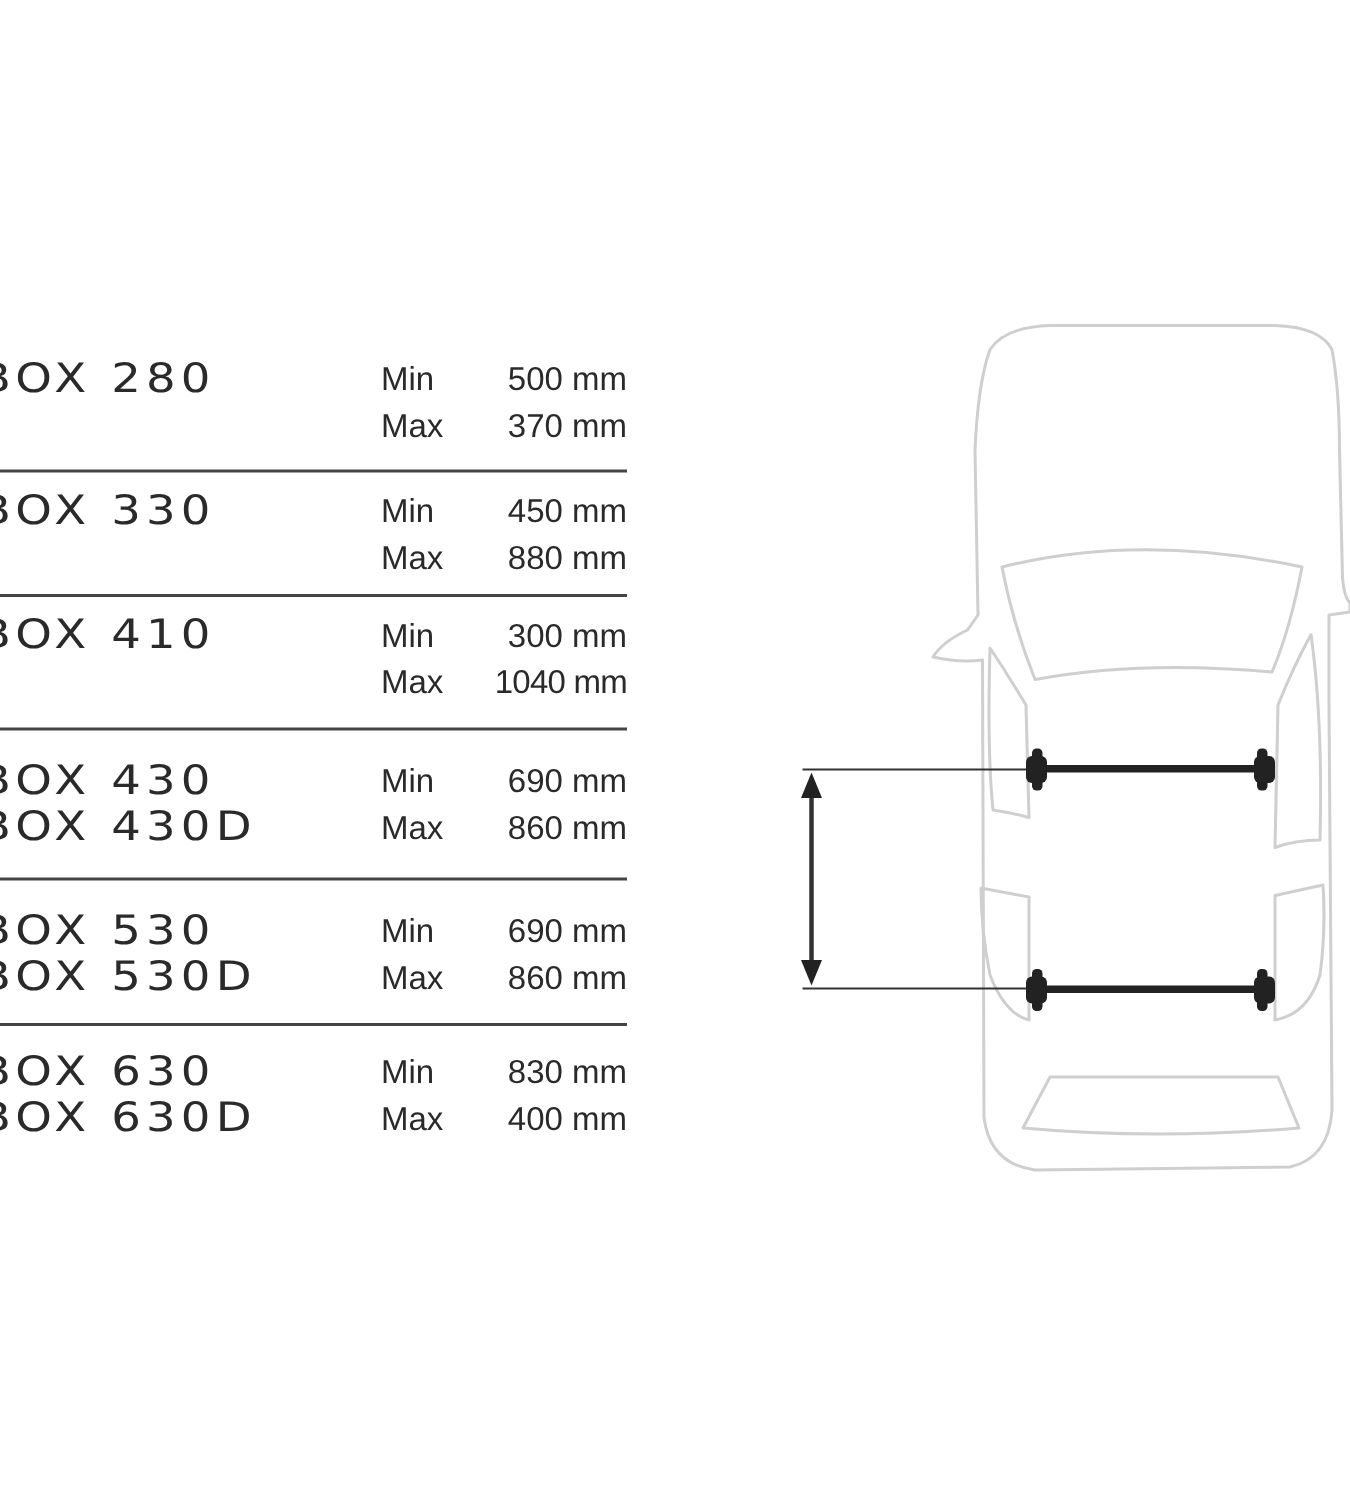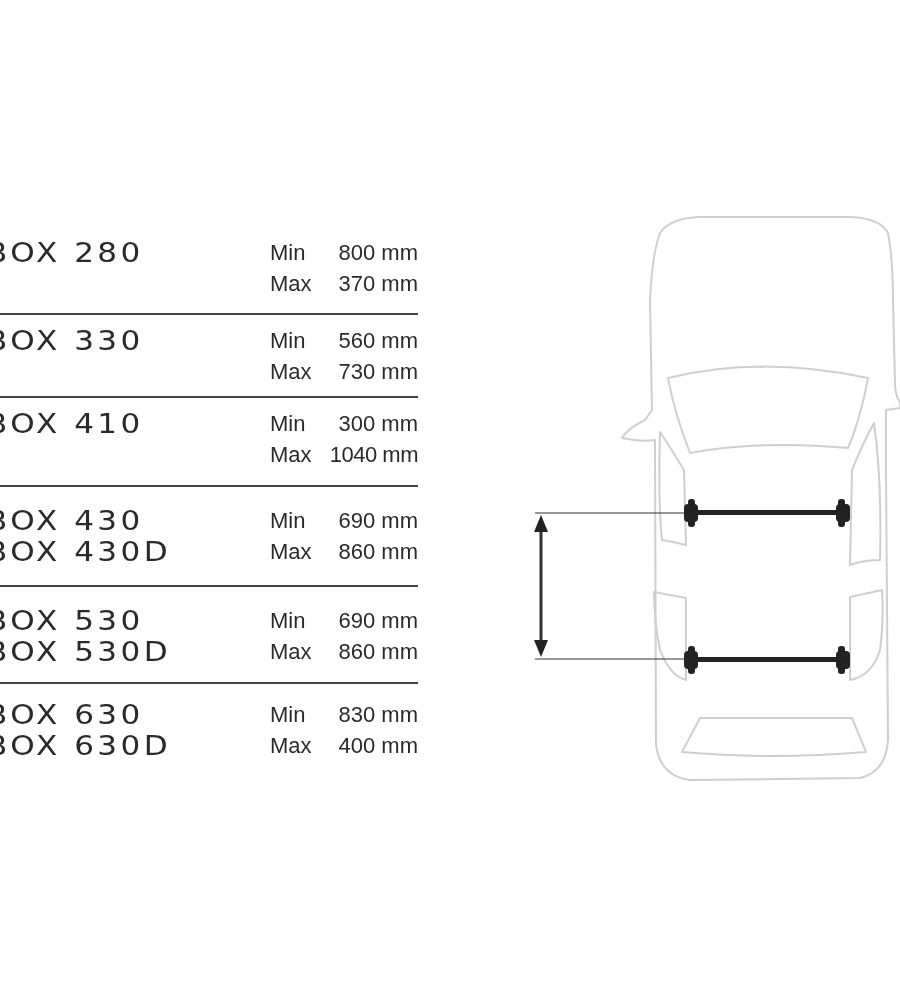--- a/index.html
+++ b/index.html
@@ -4,50 +4,50 @@
 <style>
   html, body { margin:0; padding:0; }
   body { width:900px; height:1000px; background:#ffffff; position:relative; overflow:hidden;
          font-family:"DejaVu Sans", sans-serif; color:#222; }
   .row { position:absolute; left:0; width:418px; }
   .model { position:absolute; left:-14px; font-family:"DejaVu Sans", sans-serif; font-size:27px;
            letter-spacing:3px; color:#2a2a2a; transform:scaleX(1.15); transform-origin:left center;
            font-weight:400; line-height:31px; }
   .spec { position:absolute; left:254px; font-family:"Liberation Sans", sans-serif; font-size:22px;
           color:#2a2a2a; line-height:31px; width:164px; }
-  .spec .lbl { position:absolute; left:16px;text-align:center; }
+  .spec .lbl { position:absolute; left:0;text-align:center; }
   .spec .val { position:absolute; right:0; white-space:nowrap; }
   .divider { position:absolute; left:0; width:418px; height:1.5px; background:#444; }
   svg { position:absolute; left:0; top:0; }
 </style>
 </head>
 <body>
 
 <div class="row" style="top:237px;">
   <div class="model" style="top:0;">BOX 280</div>
   <div class="spec" style="top:0;">
     <span class="lbl">Min</span>
-    <span class="val">800 mm</span>
+    <span class="val">500 mm</span>
   </div>
   <div class="spec" style="top:31px;">
     <span class="lbl">Max</span>
     <span class="val">370 mm</span>
   </div>
 </div>
 <div class="divider" style="top:313px;"></div>
 
 <div class="row" style="top:325px;">
   <div class="model" style="top:0;">BOX 330</div>
   <div class="spec" style="top:0;">
     <span class="lbl">Min</span>
-    <span class="val">560 mm</span>
+    <span class="val">450 mm</span>
   </div>
   <div class="spec" style="top:31px;">
     <span class="lbl">Max</span>
-    <span class="val">730 mm</span>
+    <span class="val">880 mm</span>
   </div>
 </div>
 <div class="divider" style="top:396px;"></div>
 
 <div class="row" style="top:408px;">
   <div class="model" style="top:0;">BOX 410</div>
   <div class="spec" style="top:0;">
     <span class="lbl">Min</span>
     <span class="val">300 mm</span>
   </div>

